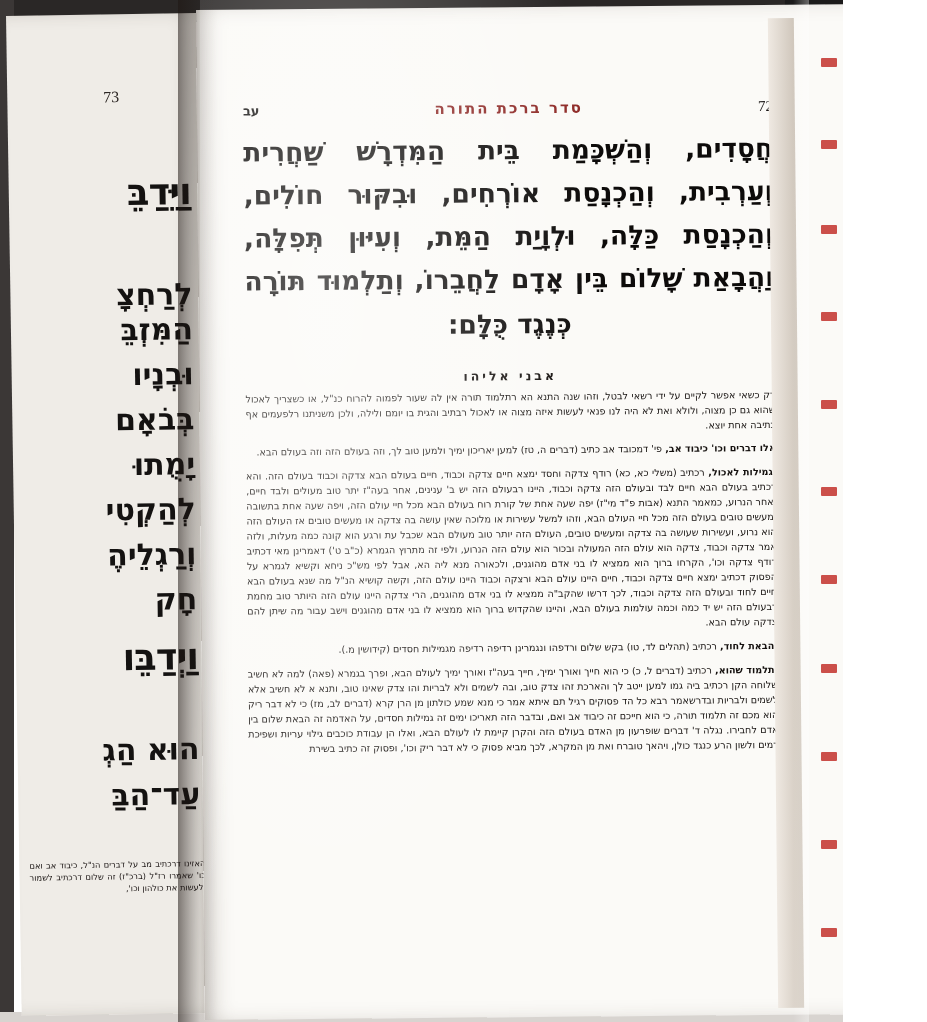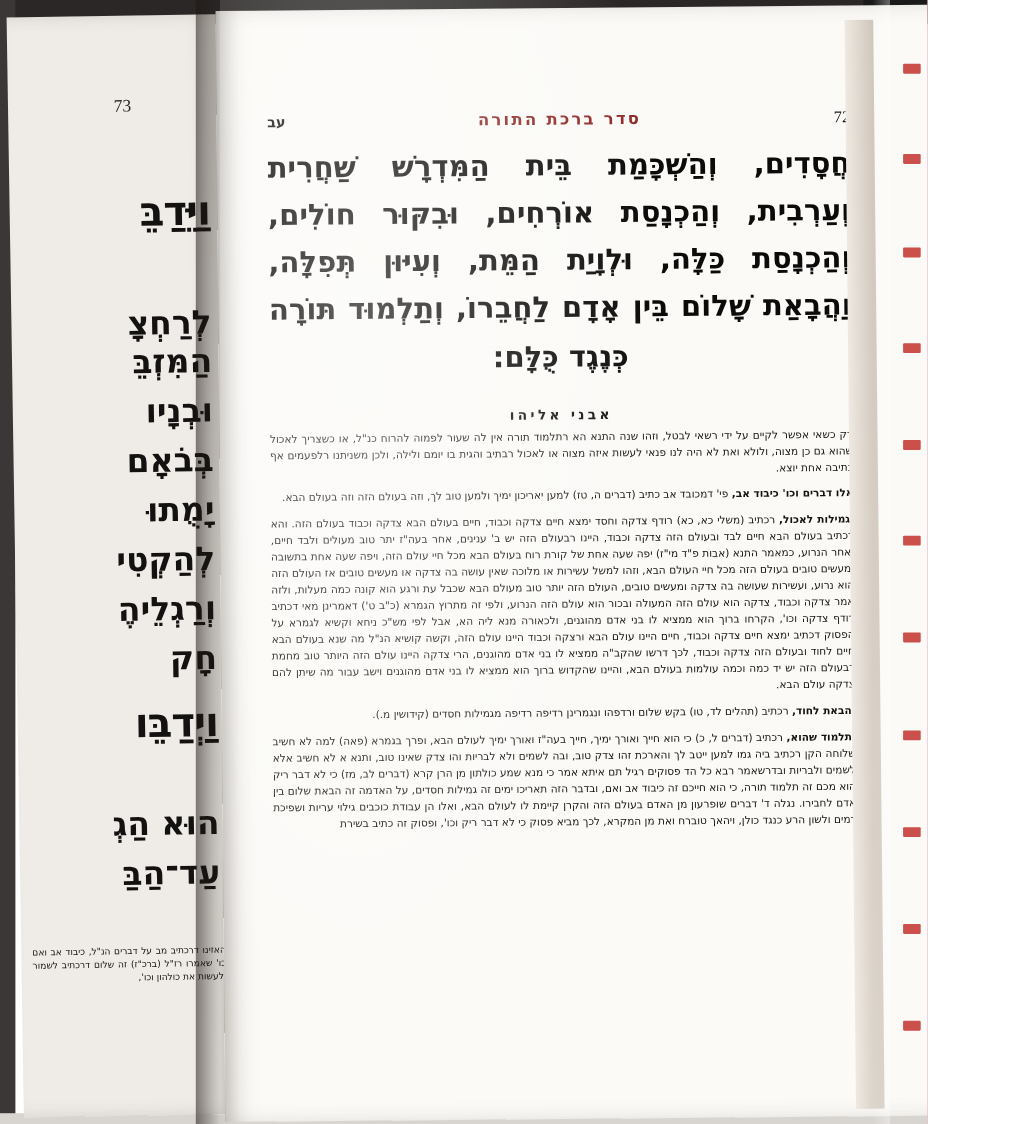--- a/index.html
+++ b/index.html
@@ -11,21 +11,21 @@
     width: 927px;
     height: 1022px;
     overflow: hidden;
     font-family: "DejaVu Sans", sans-serif;
   }
 
   .photo {
     position: relative;
     width: 843px;
     height: 1022px;
-    background: #be185d;
+    background: #0c4a6e;
     overflow: hidden;
     text-decoration: underline;
   }
 
   
   .backdrop {
     position: absolute;
     inset: 0;
     background: #ffffff;
   }

